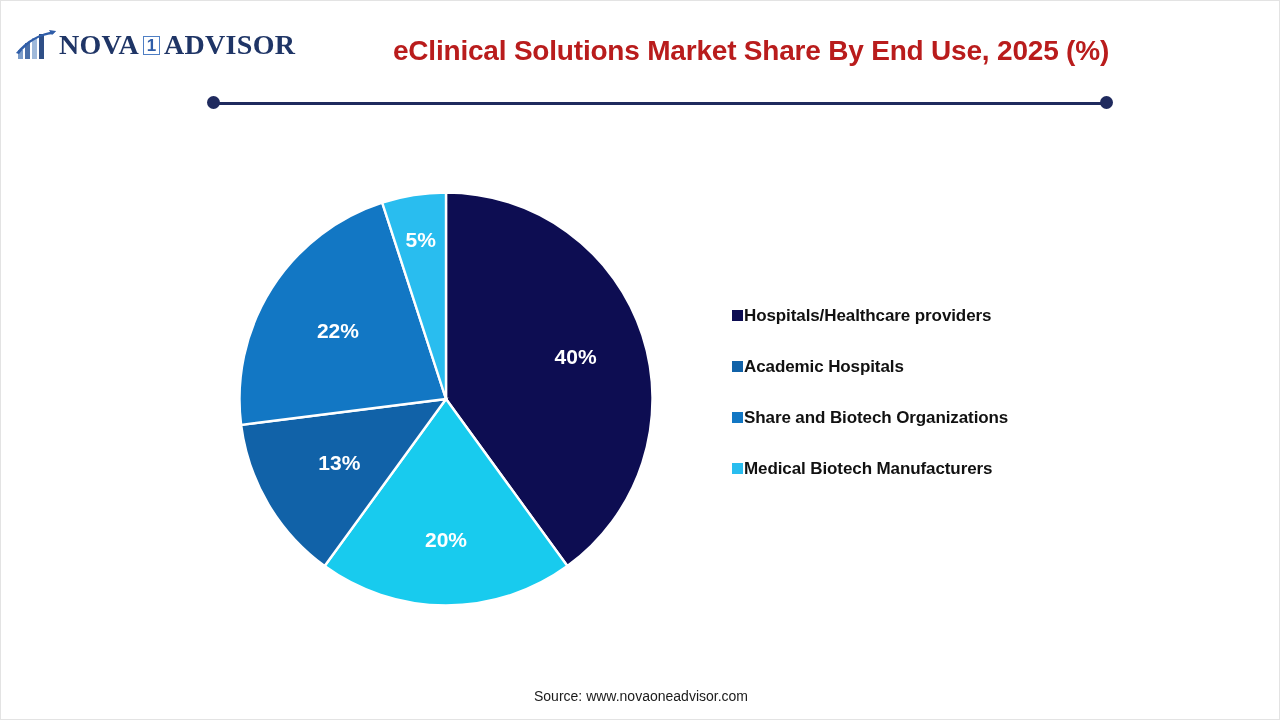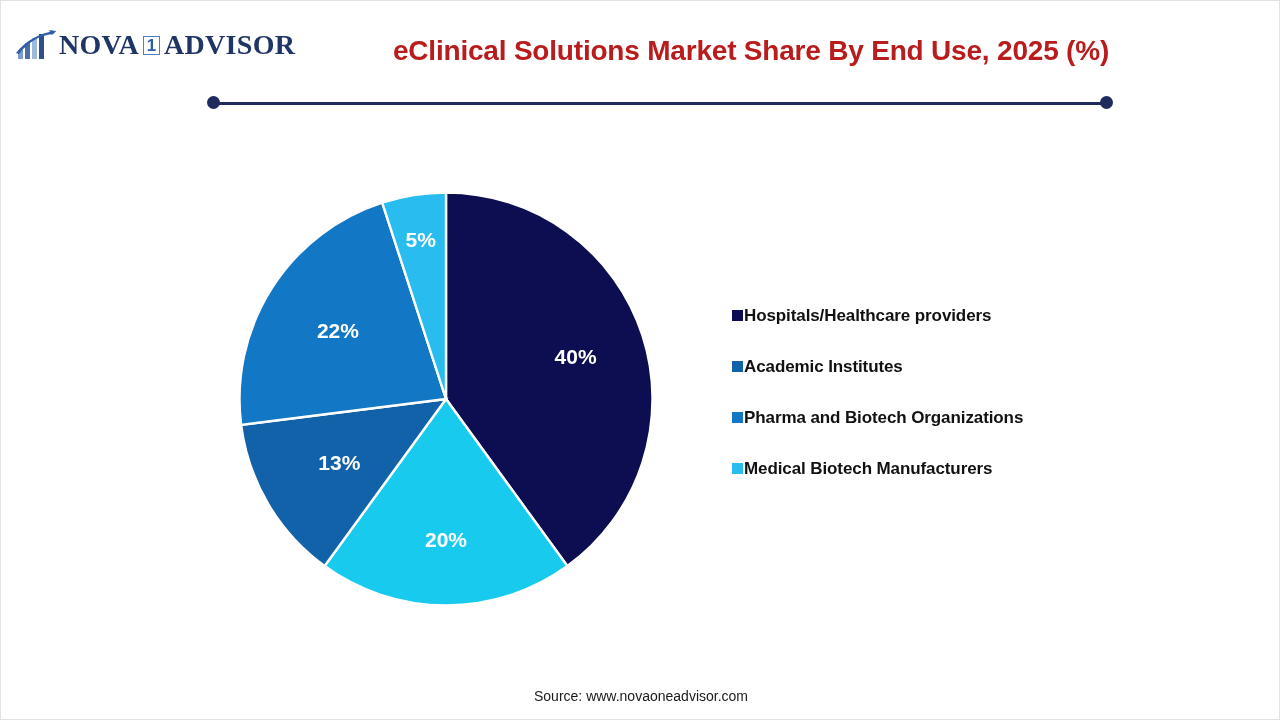--- a/index.html
+++ b/index.html
@@ -177,25 +177,25 @@
     </svg>
   </div>
 
   <div id="legend">
       <div class="legend-item">
         <span class="legend-swatch" style="background: rgb(13, 13, 82);"></span>
         <span class="legend-label">Hospitals/Healthcare providers</span>
       </div>
       <div class="legend-item">
         <span class="legend-swatch" style="background: rgb(17, 98, 168);"></span>
-        <span class="legend-label">Academic Institutes</span>
+        <span class="legend-label">Academic Hospitals</span>
       </div>
       <div class="legend-item">
         <span class="legend-swatch" style="background: rgb(18, 119, 196);"></span>
-        <span class="legend-label">Pharma and Biotech Organizations</span>
+        <span class="legend-label">Share and Biotech Organizations</span>
       </div>
       <div class="legend-item">
         <span class="legend-swatch" style="background: rgb(41, 189, 239);"></span>
         <span class="legend-label">Medical Biotech Manufacturers</span>
       </div>
     </div>
 
   <div id="source">Source: www.novaoneadvisor.com</div>
 
 </div>

